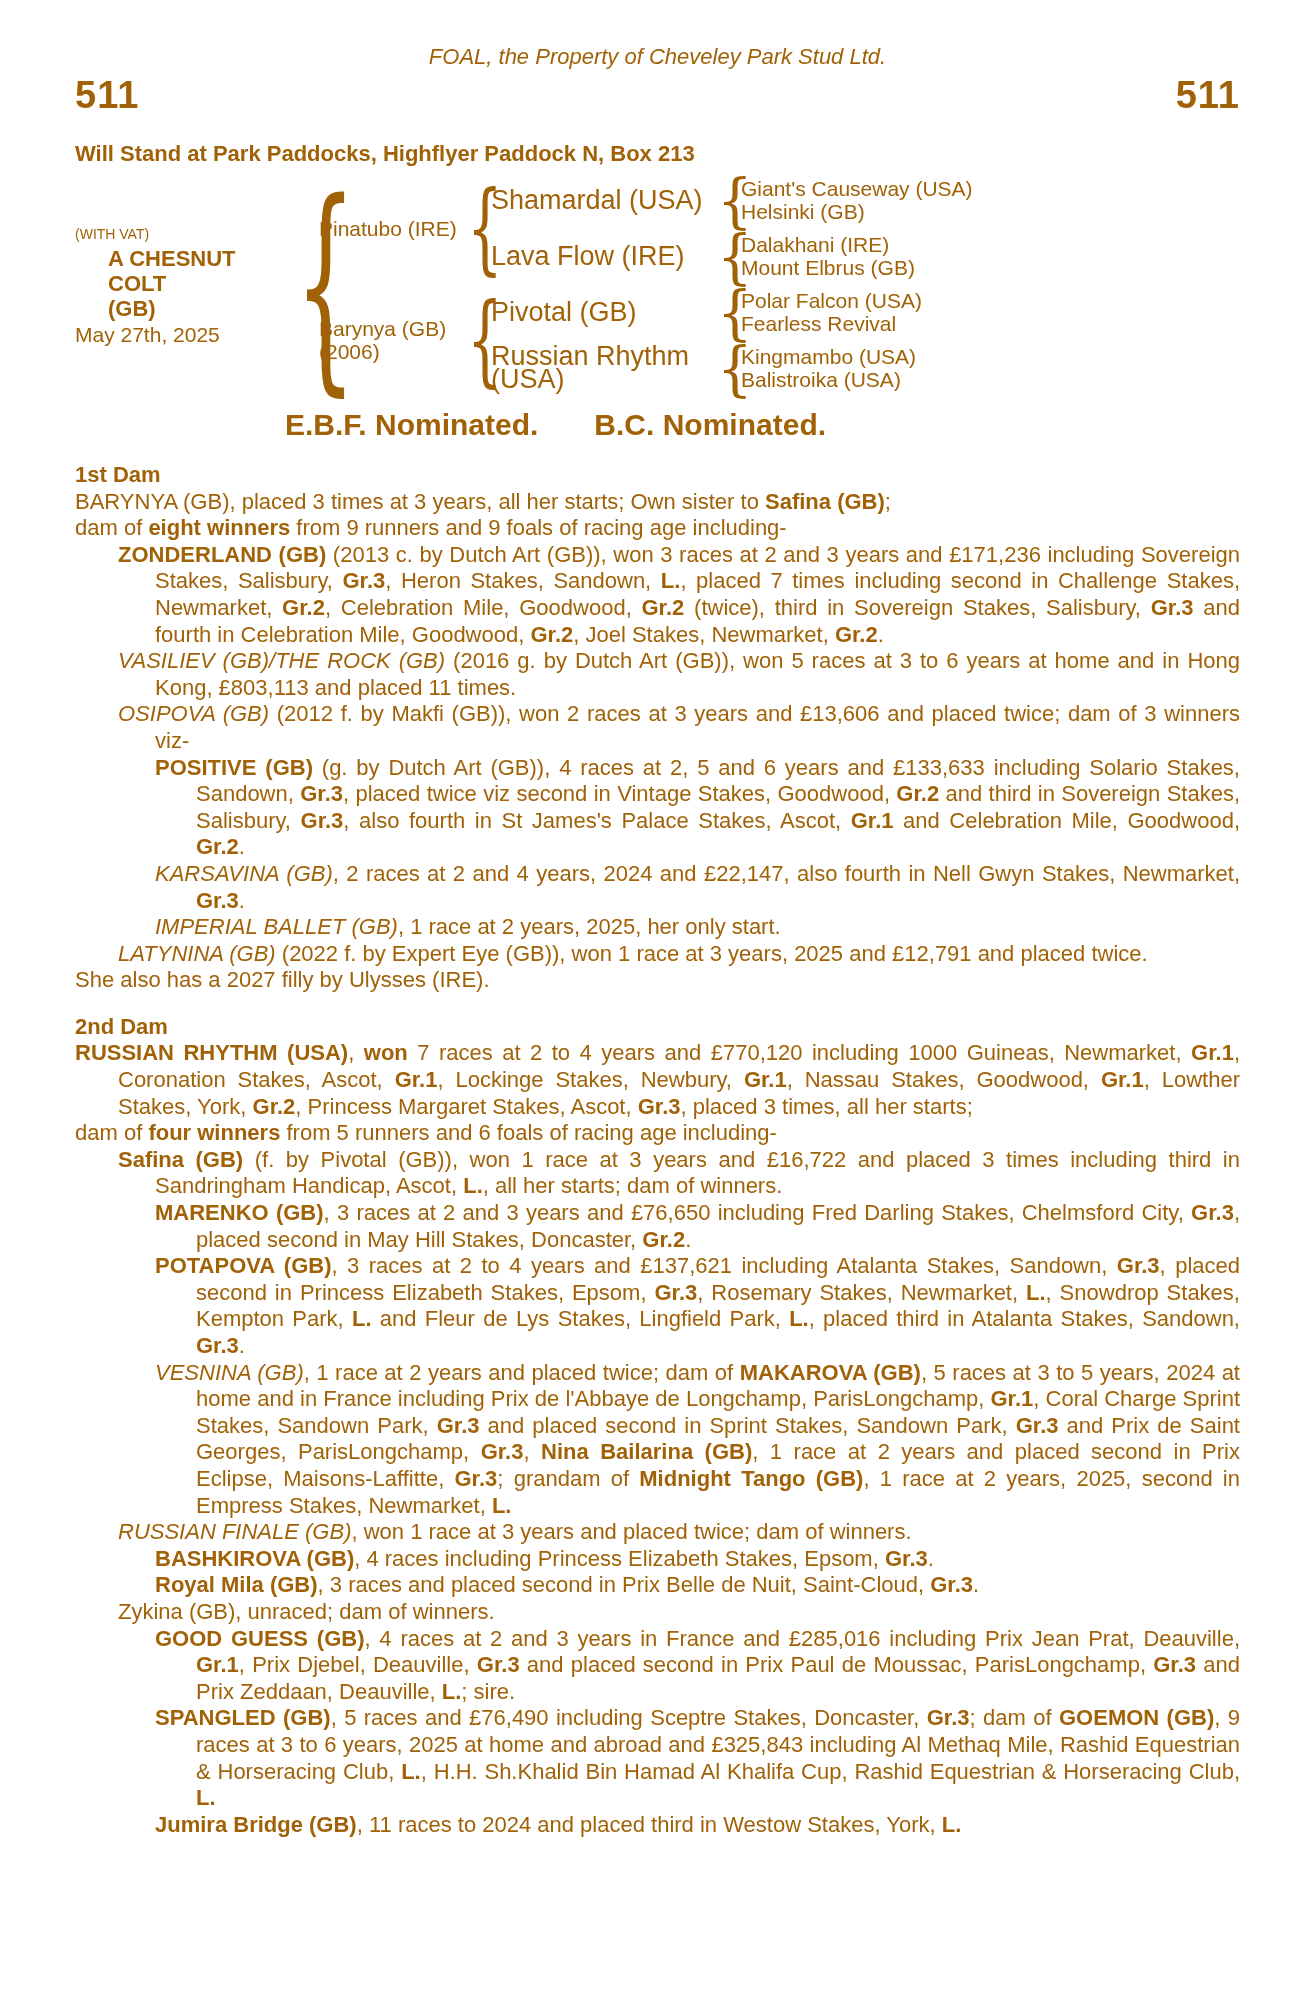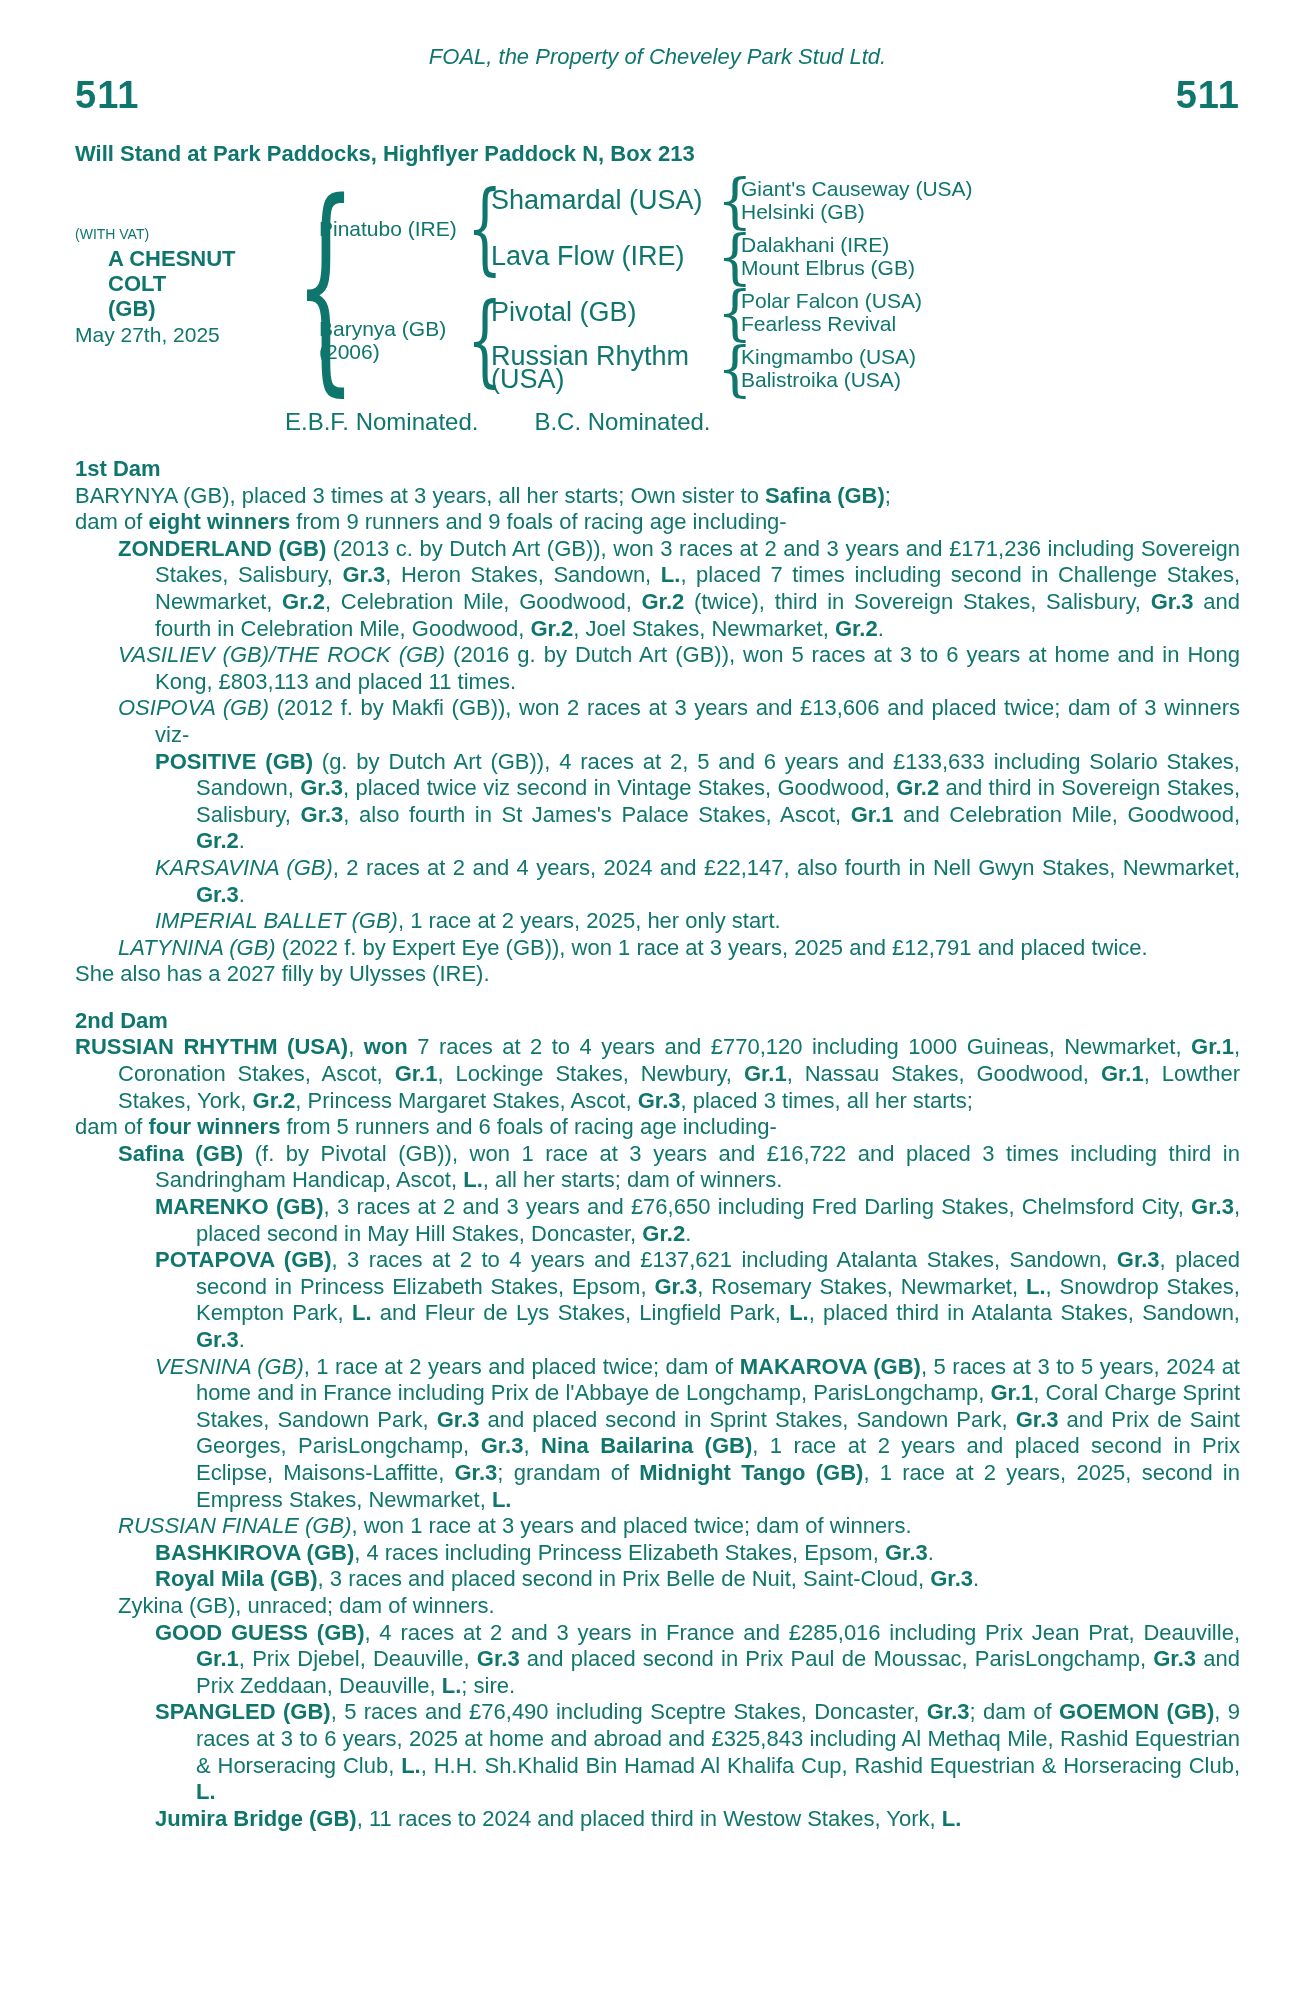--- a/index.html
+++ b/index.html
@@ -1,19 +1,19 @@
 <!DOCTYPE html>
 <html><head>
 <meta charset="utf-8">
 <style>
   html, body { margin:0; padding:0; background:#ffffff; }
   .page {
     width:1315px; min-height:2000px; box-sizing:border-box;
     padding:44px 75px 36px 75px;
-    background:#ffffff; color:#0f766e;
+    background:#ffffff; color:#a16207;
     font-family:"Liberation Sans", sans-serif;
   }
   .property-line { text-align:center; font-style:italic; font-size:22px; line-height:26px; }
   .lot-row { display:flex; justify-content:space-between; align-items:flex-end; margin-top:6px; }
   .lot { font-size:38px; font-weight:bold; line-height:1.0; letter-spacing:1px; }
   .stand-line { font-weight:bold; font-size:22px; margin-top:28px; line-height:24px; }
 
   
   .pedigree { display:flex; align-items:center; margin-top:6px; }
   .ped-info { width:220px; }
@@ -28,21 +28,21 @@
   .gen3 div { font-size:21px; line-height:23px; white-space:nowrap; }
   .brace {
     width:24px; text-align:center; line-height:1;
     font-family:"DejaVu Serif", serif; font-weight:normal;
     flex:0 0 24px;
   }
   .b-sm { font-size:56px; transform:scaleY(1.08); }
   .b-md { font-size:56px; transform:scaleY(1.78); }
   .b-xl { font-size:96px; transform:scaleY(2.35); }
 
-  .noms { display:flex; gap:56px; margin-left:210px; margin-top:12px; font-weight:normal; font-size:24px;align-items:flex-end; }
+  .noms { display:flex; gap:56px; margin-left:210px; margin-top:12px; font-weight:bold; font-size:30px;align-items:flex-end; }
 
   
   .sections { margin-top:14px; font-size:22px; }
   .sec-heading { font-weight:bold; margin-top:20px; line-height:26.6px; }
   .para { text-align:justify; line-height:26.6px; }
   .para.lv0 { padding-left:43px;  text-indent:-43px; }
   .para.lv1 { padding-left:80px;  text-indent:-37px; }
   .para.lv2 { padding-left:121px; text-indent:-41px; }
   .b { font-weight:bold; }
   .i { font-style:italic; }

